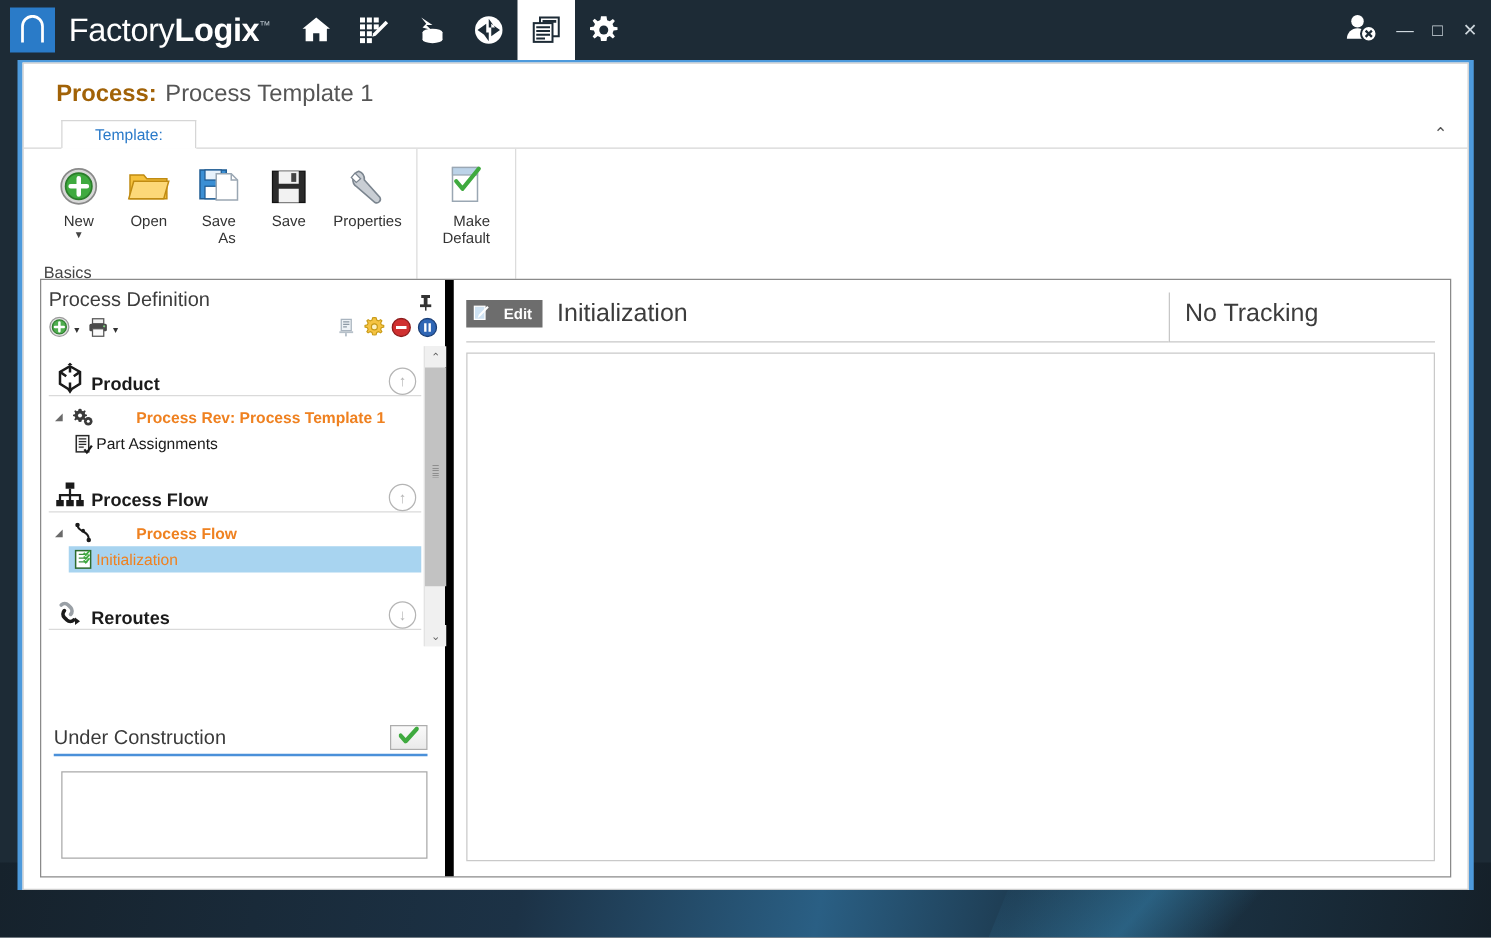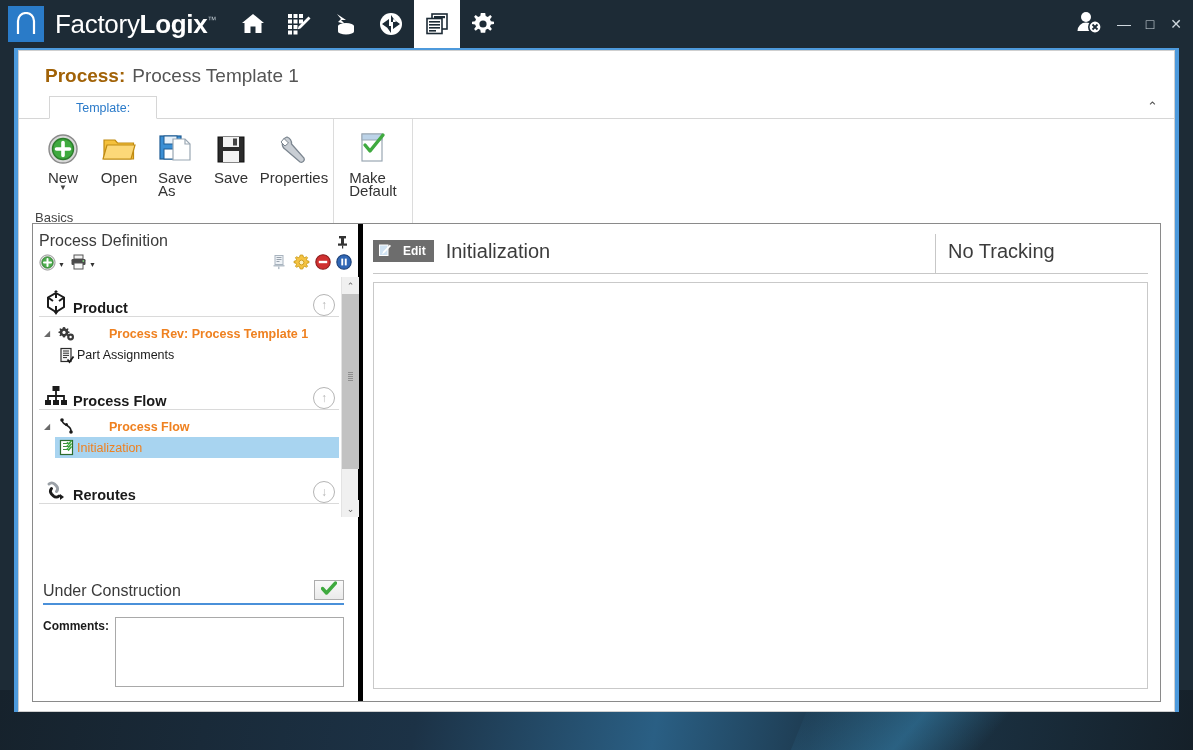--- a/index.html
+++ b/index.html
@@ -107,36 +107,36 @@
   .rgroup { position: relative; height: 106px; padding: 6px 4px 0 4px; display:flex; flex-direction: column;}
   .rgroup-items { display: flex; align-items: flex-start; height: 84px; }
   .rgroup-label { text-align: left; font-size: 13px; color: #444; margin-top: 1px;}
   .rgroup.sep { border-right: 1px solid #dcdcdc; }
   .rbtn {
     width: 56px; display: flex; flex-direction: column; align-items: center;
     padding-top: 4px; cursor: pointer;
   }
   .rbtn .ico { height: 40px; display: flex; align-items: center; justify-content: center; }
   .rbtn .cap {
-    font-size: 15px; color: #333; text-align: left; line-height: 13px; margin-top: 2px;
+    font-size: 12px; color: #333; text-align: right; line-height: 13px; margin-top: 2px;
     white-space: pre-line;
   }
   .rbtn .drop { font-size: 8px; color: #444; line-height: 8px; }
   .rbtn.wide { width: 70px; }
 
   
   .workspace {
     position: absolute; left: 13px; right: 13px; top: 172px; bottom: 9px;
     border: 1px solid #8a8a8a;
     background: #fff;
     display: flex;
   }
   .leftpane {
     width: 330px; flex: 0 0 330px; position: relative;
-    border-right: 5px solid #000000;
+    border-right: 7px solid #000000;
     display: flex; flex-direction: column;
   }
   .pane-head {
     display: flex; align-items: flex-start; justify-content: space-between;
     padding: 8px 9px 0 6px;
   }
   .pane-title { font-size: 16px; color: #3c3c3c; }
   .pin { color: #3a3a3a; font-size: 14px; cursor: pointer; line-height: 14px; padding-top:3px;}
 
   .pane-toolbar {
@@ -624,21 +624,20 @@
         <div class="uc-btn">
           <span>
             <svg width="16" height="14" viewBox="0 0 16 14">
               <path d="M1.5 7.5 L5.5 12 L14.5 2" fill="none" stroke="#3faa3f" stroke-width="3.4" stroke-linecap="round" stroke-linejoin="round"></path>
             </svg>
           </span>
         </div>
       </div>
 
       <div class="cmt-row">
-        <div class="cmt-label">Comments:</div>
         <textarea class="cmt-box" placeholder="" style=""></textarea>
       </div>
 
       <div style="height:14px;"></div>
     </div>
 
     <div class="rightpane">
       <div class="rp-head">
         <div class="rp-left">
           <div class="edit-btn">

